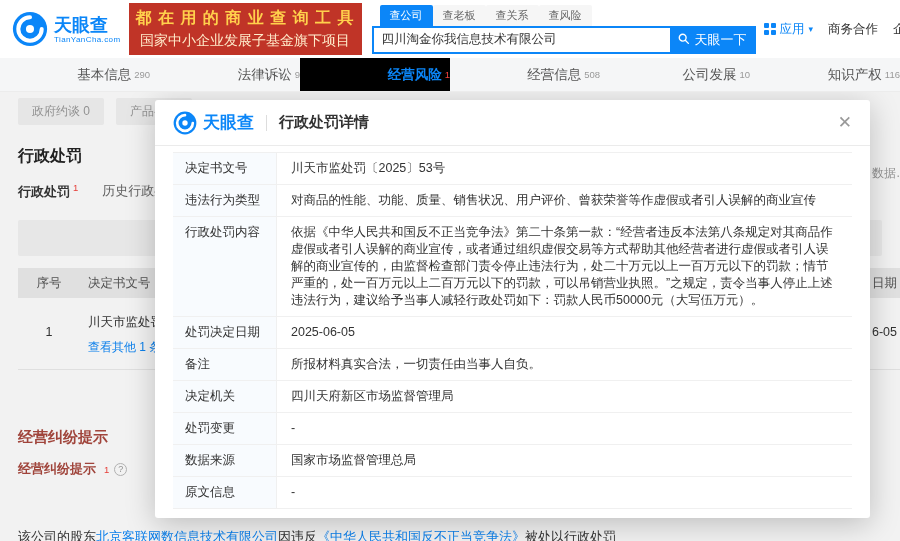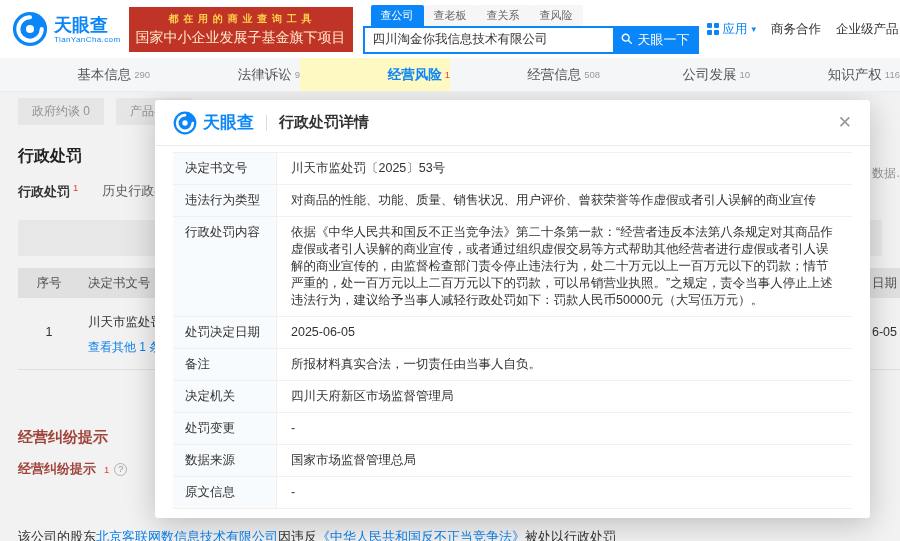--- a/index.html
+++ b/index.html
@@ -10,42 +10,42 @@
   }
 
   
   .topbar { height: 58px; display: flex; align-items: center; padding: 0 10px 0 12px; background: #fff; overflow: hidden; position: relative; z-index: 40; }
   .logo { display: flex; align-items: center; flex-shrink: 0; cursor: pointer; }
   .logo-icon svg { width: 36px; height: 36px; display: block; }
   .logo-text { display: flex; flex-direction: column; margin-left: 6px; }
   .brand { font-size: 18px; font-weight: bold; color: #0b86f8; line-height: 20px; }
   .domain { font-size: 8px; color: #0b86f8; letter-spacing: .4px; }
   .promo { background: #c03427; margin-left: 8px; padding: 5px 7px; text-align: center; flex-shrink: 0; }
-  .promo-l1 { color: #ffd04c; font-size: 10px; font-weight: bold; letter-spacing: 1px; white-space: nowrap; }
+  .promo-l1 { color: #ffd04c; font-size: 16px; font-weight: bold; letter-spacing: 1px; white-space: nowrap; }
   .promo-l2 { color: #ffeccb; font-size: 14px; margin-top: 3px; white-space: nowrap; }
   .search-module { margin-left: 10px; flex-shrink: 0; }
   .search-tabs { display: flex; padding-left: 8px; }
   .search-tab { font-size: 11px; padding: 3px 10px; background: #f6f6f6; color: #666; border-radius: 2px 2px 0 0; cursor: pointer; }
   .search-tab.active { background: #0b86f8; color: #fff; }
-  .search-box { display: flex; border: 2px solid #0b86f8; width: 336px; height: 28px; background: #fff; }
+  .search-box { display: flex; border: 2px solid #0b86f8; width: 384px; height: 28px; background: #fff; }
   .search-input { flex: 1; border: 0; outline: 0; padding: 0 8px; font-size: 12.5px; color: #333; font-family: inherit; min-width: 0; }
   .search-btn { width: 84px; background: #0b86f8; border: 0; color: #fff; font-size: 13px; display: flex; align-items: center; justify-content: center; gap: 5px; cursor: pointer; font-family: inherit; }
   .search-btn svg { width: 13px; height: 13px; }
   .top-nav { margin-left: auto; display: flex; align-items: center; gap: 15px; font-size: 12.5px; white-space: nowrap; flex-shrink: 0; padding-left: 8px; }
   .nav-apps { color: #0b86f8; display: inline-flex; align-items: center; gap: 4px; cursor: pointer; }
   .grid-ic svg { width: 12px; height: 12px; display: block; }
   .caret { font-size: 9px; }
   .nav-item { color: #333; cursor: pointer; display: inline-flex; gap: 3px; align-items: center; }
   .nav-vip { color: #ff8f1f; display: inline-flex; gap: 4px; align-items: center; cursor: pointer; font-weight: bold; }
   .vip-ic { font-size: 12px; }
 
   
   .main-tabs { height: 34px; background: #f5f6f7; display: flex; border-bottom: 1px solid #ececec; position: relative; z-index: 40; }
   .main-tab { flex: 1; display: flex; align-items: center; justify-content: flex-end; font-size: 13.5px; color: #555; cursor: pointer; }
-  .main-tab.active { background: #fef9c3; color: #0b86f8; font-weight: bold; }
+  .main-tab.active { background: #000000; color: #0b86f8; font-weight: bold; }
   .main-tab sup, .ptab sup, .dispute-tab sup { font-size: 9.5px; color: #999; margin-left: 3px; font-weight: normal; vertical-align: super; }
   sup.count-red { color: #f3413c !important; }
 
   
   .page-content { position: absolute; left: 0; top: 92px; right: 0; bottom: 0; background: #fff; }
   .backdrop { position: absolute; inset: 0; background: rgba(40,40,40,0.06); z-index: 5; }
   .sub-filters { position: absolute; top: 6px; left: 18px; display: flex; gap: 12px; }
   .pill { background: #f3f3f3; color: #999; font-size: 12px; padding: 5px 14px; border-radius: 2px; cursor: pointer; white-space: nowrap; }
   .section-title { position: absolute; top: 54px; left: 18px; font-size: 16px; font-weight: bold; color: #222; }
   .data-note { position: absolute; top: 73px; left: 872px; font-size: 12px; color: #999; white-space: nowrap; }

